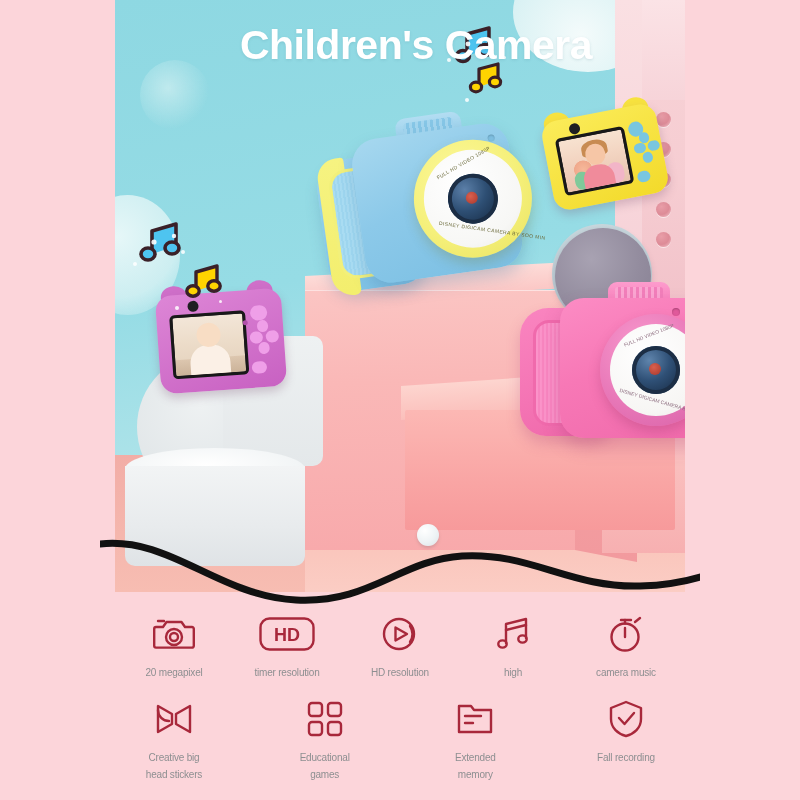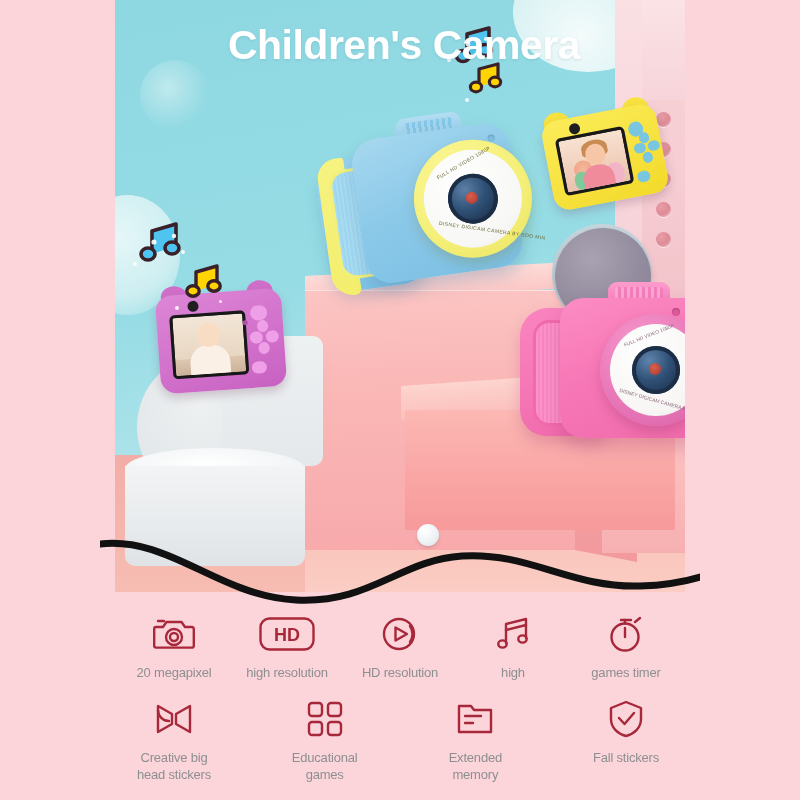--- a/index.html
+++ b/index.html
@@ -311,21 +311,21 @@
 
   
   .features{position:absolute;left:0;top:604px;width:800px;height:196px;}
   .frow{display:flex;justify-content:space-between;padding:0 118px;box-sizing:border-box;}
   .frow.r1{margin-top:8px;}
   .frow.r2{margin-top:16px;}
   .fitem{width:112px;display:flex;flex-direction:column;align-items:center;}
   .ficon{height:44px;display:flex;align-items:center;justify-content:center;}
   .ficon svg{display:block;}
   .flabel{
-    margin-top:8px;text-align:center;color:#8d8f91;font-size:13px;line-height:17px;
+    margin-top:8px;text-align:center;color:#8d8f91;font-size:10px;line-height:17px;
     letter-spacing:-.2px;
   }
 </style>
 </head>
 <body>
 
 <div class="page">
 
   <div class="hero">
     <div class="hero-wall"></div>
@@ -488,21 +488,21 @@
           <ellipse cx="10" cy="31" rx="6.2" ry="5.2" fill="#ffd400" stroke="#3a2028" stroke-width="3.4"></ellipse>
           <ellipse cx="31" cy="26" rx="6.2" ry="5.2" fill="#ffd400" stroke="#3a2028" stroke-width="3.4"></ellipse>
         </svg>
       </div>
       <div class="sparkle" style="left:18px;top:262px;width:4px;height:4px"></div>
       <div class="sparkle" style="left:66px;top:250px;width:4px;height:4px"></div>
       <div class="sparkle" style="left:60px;top:306px;width:4px;height:4px"></div>
       <div class="sparkle" style="left:104px;top:300px;width:3px;height:3px"></div>
     </div>
 
-    <div style="position:absolute;left:4px;top:22px;width:100%;text-align:center;
+    <div style="position:absolute;left:16px;top:22px;width:100%;text-align:center;
                 font-size:41px;font-weight:bold;color:#ffffff;letter-spacing:-.5px;
                 text-shadow:0 1px 3px rgba(60,120,140,.18)">Children's Camera</div>
   </div>
 
   <svg class="wave" viewBox="0 0 600 80" preserveAspectRatio="none">
     <path d="M0,14 C70,6 118,66 196,70 C270,74 300,30 362,26 C430,22 470,58 540,56 C570,55 590,50 600,47" fill="none" stroke="#111111" stroke-width="7" stroke-linecap="round"></path>
   </svg>
 
   <div class="features">
 
@@ -522,21 +522,21 @@
         <div class="flabel">20 megapixel</div>
       </div>
 
       <div class="fitem">
         <div class="ficon">
           <svg width="56" height="34" viewBox="0 0 56 34">
             <rect x="1.5" y="1.5" width="53" height="31" rx="9" fill="none" stroke="#a8283b" stroke-width="2.4"></rect>
             <text x="28" y="24" text-anchor="middle" font-family="Liberation Sans, sans-serif" font-size="18" font-weight="bold" fill="#a8283b">HD</text>
           </svg>
         </div>
-        <div class="flabel">high resolution</div>
+        <div class="flabel">timer resolution</div>
       </div>
 
       <div class="fitem">
         <div class="ficon">
           <svg width="40" height="40" viewBox="0 0 40 40">
             <circle cx="19" cy="20" r="15" fill="none" stroke="#a8283b" stroke-width="2.4"></circle>
             <path d="M30 12 a15 15 0 0 1 0 16" fill="none" stroke="#a8283b" stroke-width="2.4" stroke-linecap="round"></path>
             <path d="M15.5 13.5 L27 20 L15.5 26.5 z" fill="none" stroke="#a8283b" stroke-width="2.4" stroke-linejoin="round"></path>
           </svg>
         </div>
@@ -562,21 +562,21 @@
           <svg width="38" height="40" viewBox="0 0 38 40">
             <g fill="none" stroke="#a8283b" stroke-width="2.4" stroke-linecap="round" stroke-linejoin="round">
               <circle cx="18" cy="23" r="13.5"></circle>
               <path d="M18 23 V14"></path>
               <path d="M14 6 h10"></path>
               <path d="M28 8 l5 -4"></path>
               <path d="M18 6 v3.5"></path>
             </g>
           </svg>
         </div>
-        <div class="flabel">games timer</div>
+        <div class="flabel">camera music</div>
       </div>
 
     </div>
 
     <div class="frow r2">
 
       <div class="fitem">
         <div class="ficon">
           <svg width="40" height="34" viewBox="0 0 40 34">
             <g fill="none" stroke="#a8283b" stroke-width="2.4" stroke-linejoin="round" stroke-linecap="round">
@@ -618,20 +618,20 @@
 
       <div class="fitem">
         <div class="ficon">
           <svg width="34" height="38" viewBox="0 0 34 38">
             <g fill="none" stroke="#a8283b" stroke-width="2.4" stroke-linejoin="round" stroke-linecap="round">
               <path d="M17 2 L32 8 V19 C32 28 25 34 17 36 C9 34 2 28 2 19 V8 z"></path>
               <path d="M10 18 L15.5 24 L25 13"></path>
             </g>
           </svg>
         </div>
-        <div class="flabel">Fall stickers</div>
+        <div class="flabel">Fall recording</div>
       </div>
 
 
     </div>
   </div>
 
 </div>
 
 </body></html>

